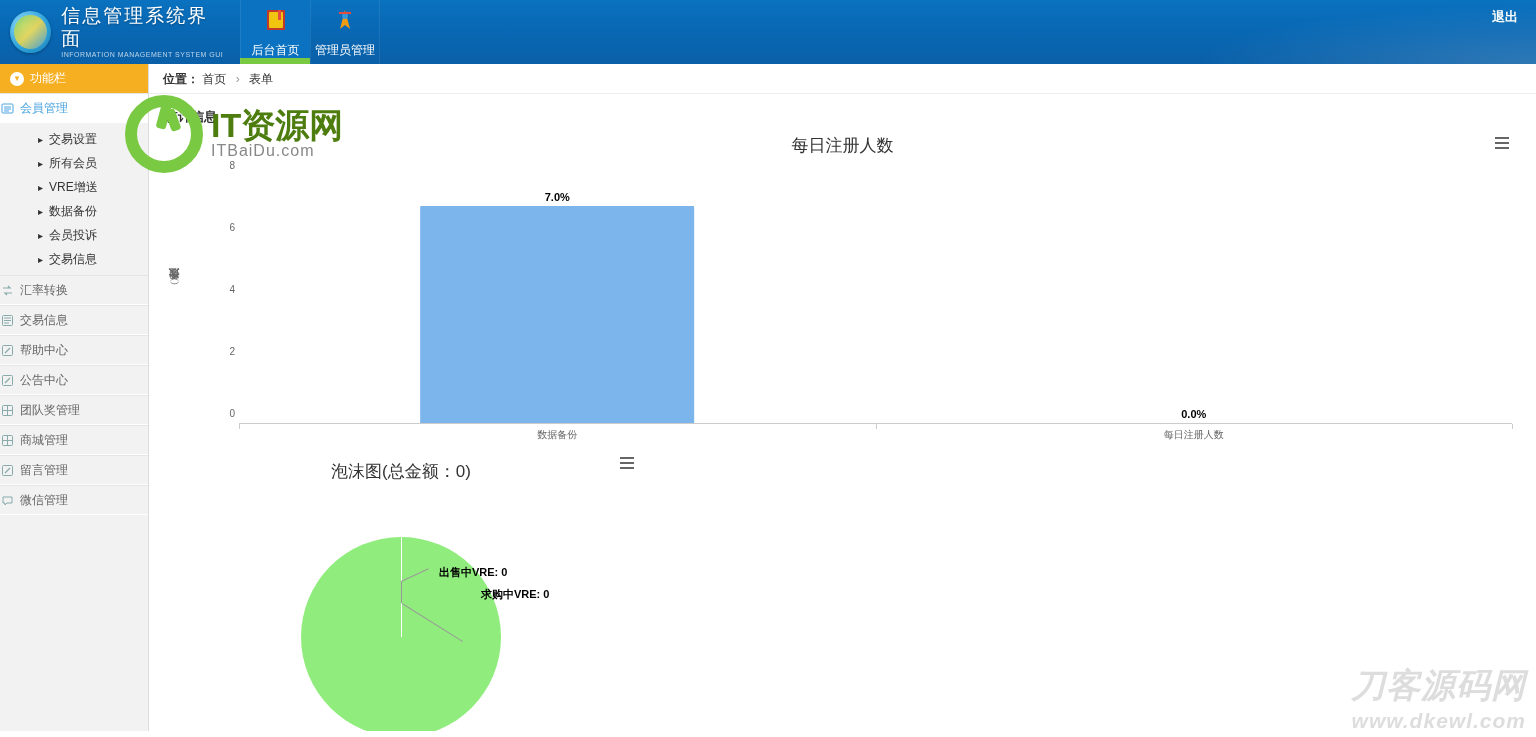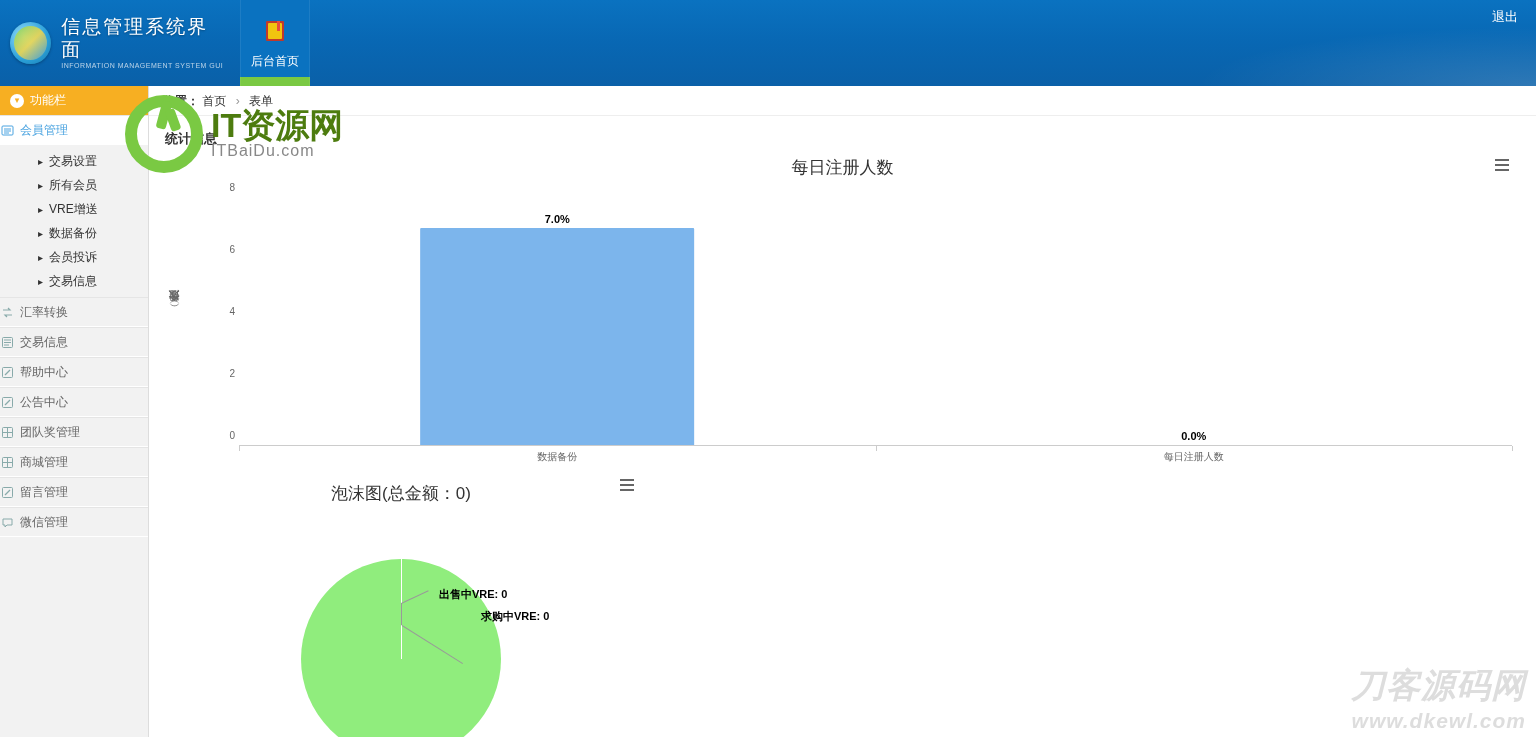--- a/index.html
+++ b/index.html
@@ -1,35 +1,35 @@
 <!DOCTYPE html>
 <html><head>
 <meta charset="utf-8">
 <style>
   * { margin: 0; padding: 0; box-sizing: border-box; }
   html, body { height: 100%; font-family: "Microsoft YaHei", Arial, sans-serif; font-size: 12px; color: #333; background: #fff; overflow: hidden; }
   
   
-  .header { height: 86px; background: linear-gradient(to bottom, #0a72c0 0%, #0867b3 50%, #0a60a8 100%); display: flex; align-items: stretch; color: #fff; position: relative; }
+  .header { height: 64px; background: linear-gradient(to bottom, #0a72c0 0%, #0867b3 50%, #0a60a8 100%); display: flex; align-items: stretch; color: #fff; position: relative; }
   .header::after { content: ''; position: absolute; right: 0; bottom: 0; width: 400px; height: 70px; background: radial-gradient(ellipse at 100% 100%, rgba(255,255,255,0.15) 0%, transparent 60%); pointer-events: none; }
   .logo-block { display: flex; align-items: center; padding: 0 14px 0 10px; width: 240px; }
   .logo-circle { width: 42px; height: 42px; border-radius: 50%; background: radial-gradient(circle at 35% 35%, #9de0ff 0%, #2aa0d8 60%, #1a7aad 100%); margin-right: 10px; position: relative; box-shadow: 0 1px 3px rgba(0,0,0,0.3); }
   .logo-circle::after { content: ''; position: absolute; inset: 4px; border-radius: 50%; background: linear-gradient(135deg, #7ed957 0%, #ffd93d 50%, #4aa3e0 100%); opacity: 0.8; }
   .logo-text { display: flex; flex-direction: column; line-height: 1.2; }
   .logo-text .t1 { font-size: 19px; font-weight: 400; letter-spacing: 2px; text-shadow: 0 1px 2px rgba(0,0,0,0.3); }
   .logo-text .t2 { font-size: 7px; letter-spacing: 0.5px; opacity: 0.7; }
   
   .nav { display: flex; }
   .nav-item { width: 70px; display: flex; flex-direction: column; align-items: center; justify-content: center; gap: 8px; cursor: pointer; border-left: 1px solid rgba(255,255,255,0.08); }
   .nav-item.active { background: linear-gradient(to bottom, #0a72c0 0%, #0a72c0 90%, #7ac943 90%, #7ac943 100%); }
   .nav-item:last-child { border-right: 1px solid rgba(255,255,255,0.08); }
   .nav-icon { width: 28px; height: 28px; display: flex; align-items: center; justify-content: center; }
   .nav-label { font-size: 12px; }
   
-  .header-right { margin-left: auto; padding: 8px 18px 0 0; z-index: 2; }
+  .header-right { margin-left: auto; padding: 8px 18px 0 0; z-index: 2; font-weight: bold; }
   .header-right a { color: #fff; font-size: 13px; cursor: pointer; }
   
   
   .body { display: flex; height: calc(100% - 70px); }
   .sidebar { width: 149px; background: #f2f2f2; border-right: 1px solid #ddd; flex-shrink: 0; }
   .side-head { height: 29px; line-height: 29px; background: #f7af22; color: #fff; padding-left: 10px; font-size: 12px; display: flex; align-items: center; gap: 6px; }
   .side-circle { width: 14px; height: 14px; border-radius: 50%; background: #fff; display: inline-flex; align-items: center; justify-content: center; color: #f7af22; font-size: 9px; }
   .side-section { height: 30px; line-height: 30px; padding-left: 0; font-size: 12px; color: #666; border-bottom: 1px solid #fff; border-top: 1px solid #e5e5e5; display: flex; align-items: center; gap: 6px; cursor: pointer; }
   .side-section.active { background: #fff; color: #4aa3e0; }
   .side-section .sic { width: 14px; height: 14px; display: inline-flex; align-items: center; justify-content: center; }
@@ -102,20 +102,30 @@
   <div class="nav">
     <div class="nav-item active">
       <span class="nav-icon">
         <svg width="26" height="26" viewBox="0 0 26 26">
             <rect x="4" y="3" width="18" height="20" rx="1" fill="#c0392b"></rect>
             <rect x="6" y="5" width="14" height="16" rx="1" fill="#f1c40f"></rect>
             <rect x="15" y="3" width="3" height="10" fill="#e74c3c"></rect>
           </svg>
       </span>
       <span class="nav-label">后台首页</span>
+    </div>
+    <div class="nav-item">
+      <span class="nav-icon">
+        <svg width="26" height="26" viewBox="0 0 26 26">
+            <path d="M13 3 L8 22 L13 18 L18 22 Z" fill="#f39c12"></path>
+            <circle cx="13" cy="9" r="3" fill="#3498db"></circle>
+            <path d="M7 6 L19 6" stroke="#e74c3c" stroke-width="2"></path>
+          </svg>
+      </span>
+      <span class="nav-label">管理员管理</span>
     </div>
   </div>
   <div class="header-right">
     <a>退出</a>
   </div>
 </div>
 
 <div class="body">
   <div class="sidebar">
     <div class="side-head">

